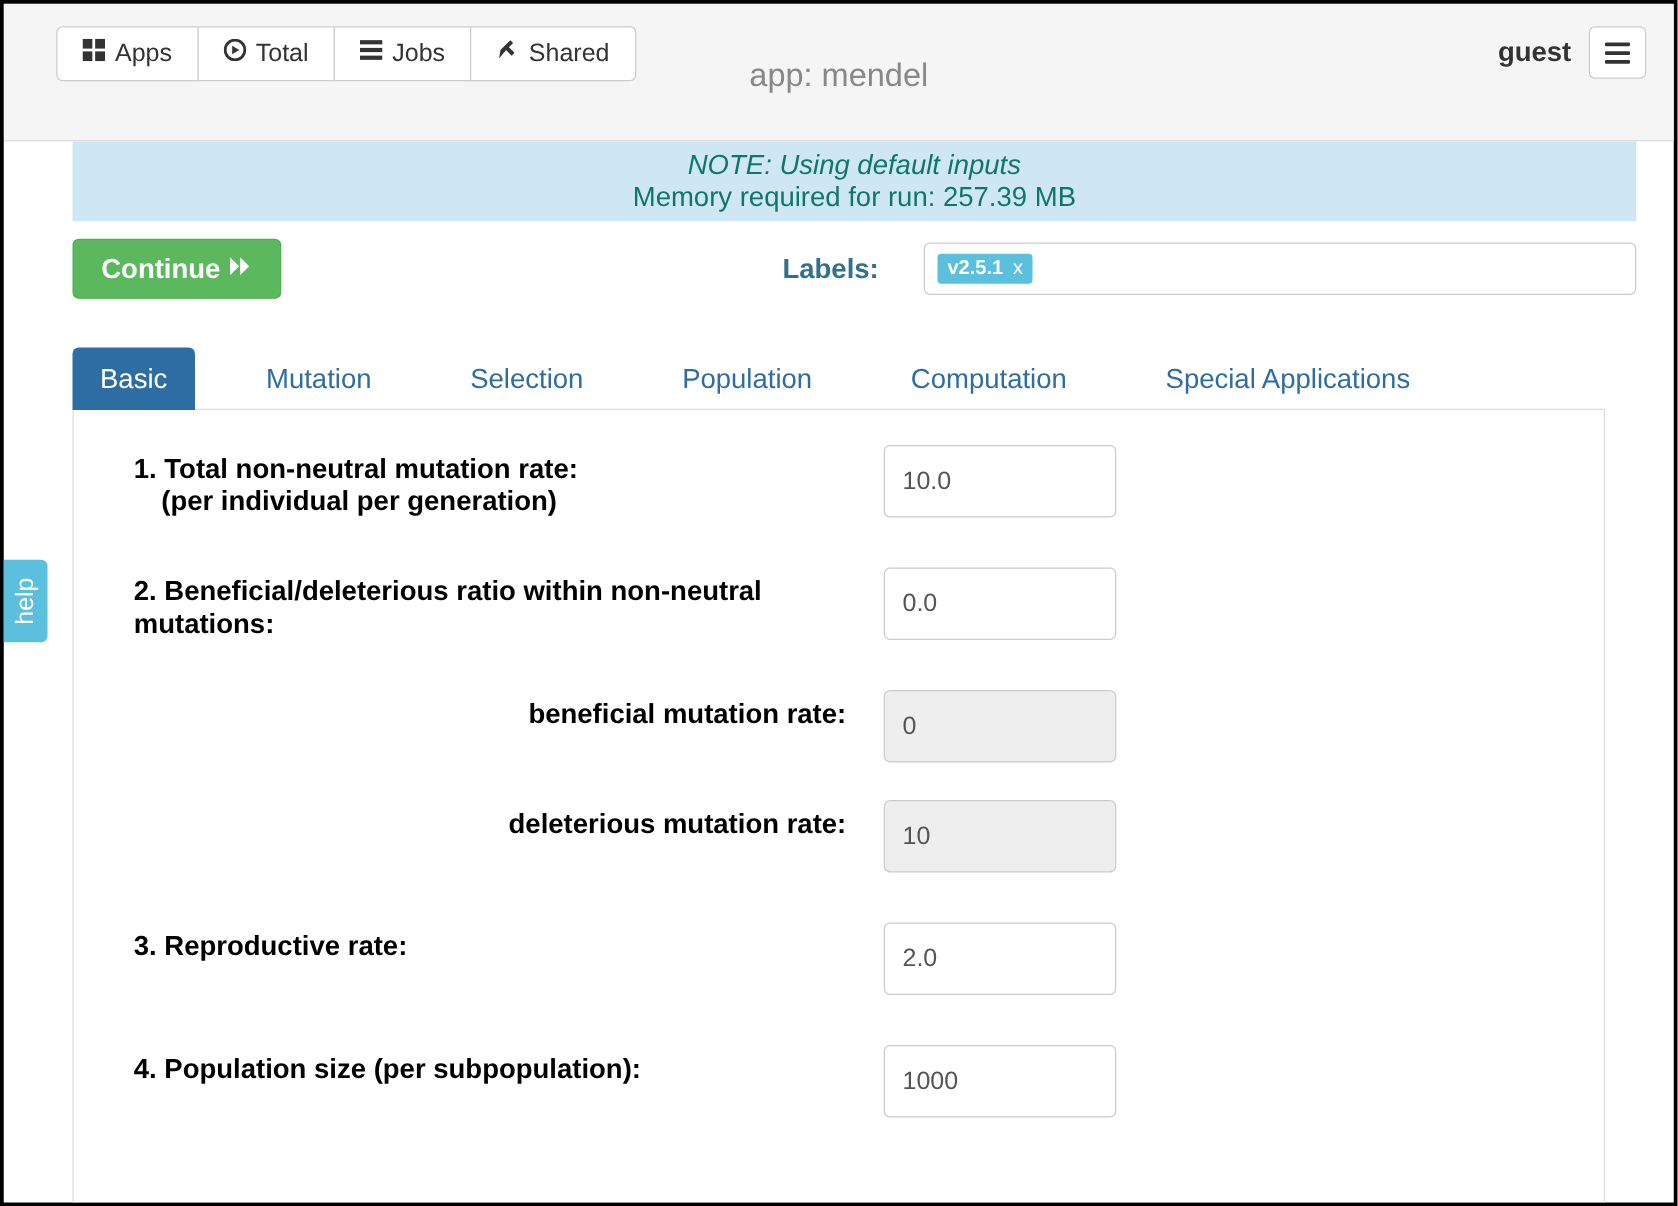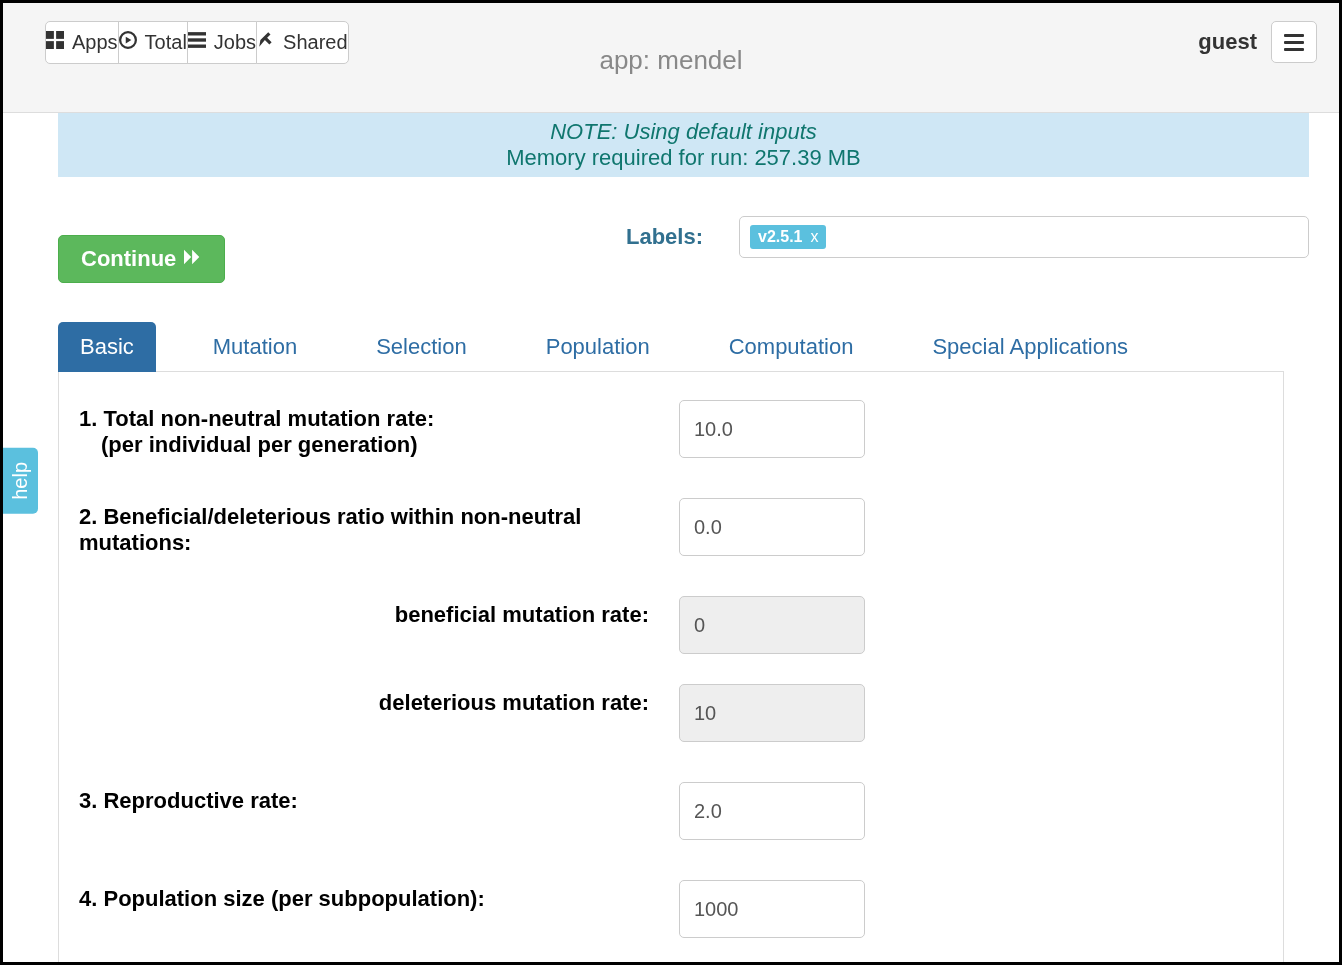--- a/index.html
+++ b/index.html
@@ -21,21 +21,21 @@
       align-items: flex-start;
       position: relative;
       height: 110px;
     }
     .btn-group {
       display: flex;
     }
     .btn-group .nav-btn {
       background: #fff;
       border: 1px solid #ccc;
-      padding: 9px 0;
+      padding: 9px 20px;
       font-size: 20px;
       color: #333;
       cursor: pointer;
       margin-left: -1px;
       display: flex;
       align-items: center;
       gap: 8px;
     }
     .btn-group .nav-btn:first-child {
       border-radius: 5px 0 0 5px;
@@ -104,21 +104,20 @@
       color: #fff;
       border: 1px solid #4cae4c;
       border-radius: 5px;
       padding: 10px 22px;
       font-size: 22px;
       font-weight: bold;
       cursor: pointer;
       display: flex;
       align-items: center;
       gap: 8px;
-      margin-top: 44px;
     }
     .continue-btn svg { width: 18px; height: 18px; fill: #fff; }
     .labels-text {
       margin-left: auto;
       color: #31708f;
       font-size: 22px;
       font-weight: bold;
       margin-right: 16px;
     }
     .labels-input-wrap {
@@ -174,20 +173,21 @@
       align-items: flex-start;
       margin-bottom: 40px;
     }
     .form-row.sub { margin-bottom: 30px; }
     .form-label {
       flex: 0 0 600px;
       font-size: 22px;
       font-weight: bold;
       color: #000;
       padding-top: 6px;
+      margin-left: 28px;
     }
     .form-label.sub {
       text-align: right;
       font-weight: bold;
       padding-right: 30px;
     }
     .form-input {
       width: 186px;
       height: 58px;
       border: 1px solid #ccc;

